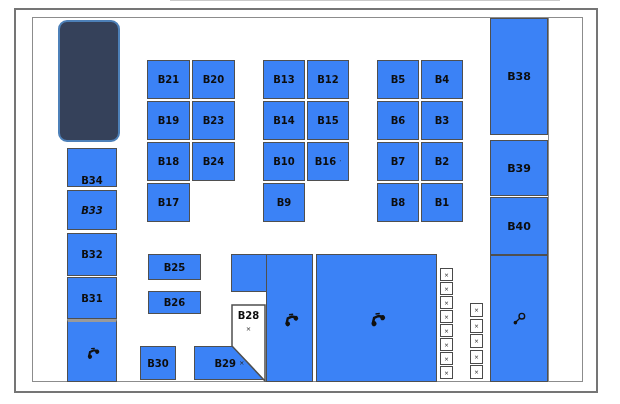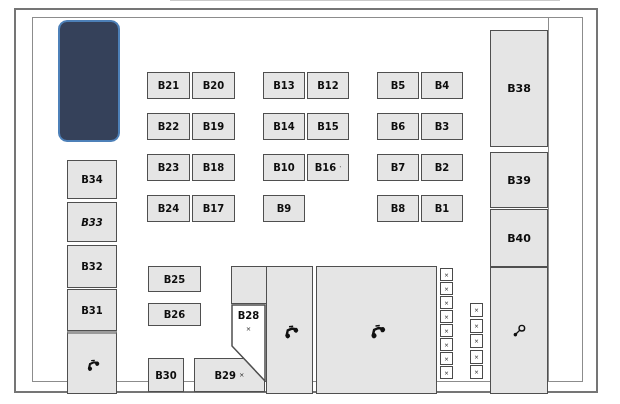--- a/index.html
+++ b/index.html
@@ -5,22 +5,22 @@
   html,body{margin:0;padding:0;background:#fff;}
   .plan{position:relative;width:620px;height:404px;background:#fff;overflow:hidden;
         font-family:"DejaVu Sans",sans-serif;}
   .abs{position:absolute;box-sizing:border-box;}
   .top-line{left:170px;top:0;width:390px;height:1px;background:#c9c9c9;}
   .outer-wall{left:14px;top:8px;width:584px;height:385px;border:2px solid #757575;background:#fff;}
   .inner-wall{left:32px;top:17px;width:551px;height:365px;border:1px solid #8c8c8c;}
   .corridor-line{left:548px;top:17px;width:1px;height:365px;background:#8c8c8c;}
   .highlight{left:58px;top:20px;width:62px;height:122px;border-radius:9px;
              background:#35415a;border:2.5px solid #4d80b8;}
-  .stall{background:#e5e5e5;border:1.5px solid #4f4f4f;display:flex;align-items:center;
-         justify-content:center;margin-top:12px;}
+  .stall{background:#3b82f6;border:1.5px solid #4f4f4f;display:flex;align-items:center;
+         justify-content:center;}
   .lbl{font-weight:bold;font-size:10px;color:#0d0d0d;letter-spacing:0;}
   .lbl-lg{font-size:11px;}
   .grid{display:grid;grid-template-columns:repeat(2,1fr);grid-template-rows:repeat(4,1fr);gap:2px;}
   .grid .stall{border-width:1.5px;}
   .mark{font-size:6.5px;color:#222;line-height:1;}
   .minicol{display:flex;flex-direction:column;}
   .minibox{width:13px;height:13px;box-sizing:border-box;border:1px solid #4a4a4a;background:#fff;
            display:flex;align-items:center;justify-content:center;margin-bottom:1px;}
   .minibox .mark{font-size:6px;}
   .icon{display:flex;align-items:center;justify-content:center;}
@@ -33,21 +33,21 @@
 
 <div class="plan">
 
   <div class="abs top-line"></div>
   <div class="abs outer-wall"></div>
   <div class="abs inner-wall"></div>
   <div class="abs corridor-line"></div>
 
   <div class="abs highlight" style="background: rgb(53, 65, 90); border-color: rgb(77, 128, 184);"></div>
 
-  <div class="abs stall" style="left:67px;top:148px;width:50px;height:39px;">
+  <div class="abs stall" style="left:67px;top:148px;width:50px;height:39px;align-items:flex-end;">
     <span class="lbl">B34</span>
   </div>
   <div class="abs stall" style="left:67px;top:190px;width:50px;height:40px;font-style:italic;">
     <span class="lbl">B33</span>
   </div>
   <div class="abs stall" style="left:67px;top:233px;width:50px;height:43px;">
     <span class="lbl">B32</span>
   </div>
   <div class="abs stall" style="left:67px;top:277px;width:50px;height:42px;">
     <span class="lbl">B31</span>
@@ -64,23 +64,20 @@
   </div>
 
   <div class="abs grid" style="left:147px;top:60px;width:88px;height:162px;">
     <div class="stall">
         <span class="lbl">B21</span>
       </div>
     <div class="stall">
         <span class="lbl">B20</span>
       </div>
     <div class="stall">
-        <span class="lbl">B22</span>
-      </div>
-    <div class="stall">
         <span class="lbl">B19</span>
       </div>
     <div class="stall">
         <span class="lbl">B23</span>
       </div>
     <div class="stall">
         <span class="lbl">B18</span>
       </div>
     <div class="stall">
         <span class="lbl">B24</span>
@@ -160,21 +157,21 @@
       </svg>
     </span>
   </div>
 
   <div class="abs stall" style="left:148px;top:254px;width:53px;height:26px;">
     <span class="lbl">B25</span>
   </div>
   <div class="abs stall" style="left:148px;top:291px;width:53px;height:23px;">
     <span class="lbl">B26</span>
   </div>
-  <div class="abs stall" style="left:148px;top:346px;width:36px;height:34px;">
+  <div class="abs stall" style="left:140px;top:346px;width:36px;height:34px;">
     <span class="lbl">B30</span>
   </div>
   <div class="abs stall" style="left:194px;top:346px;width:71px;height:34px;">
     <span class="lbl">B29</span>
     <span class="mark" style="margin-left:3px;">×</span>
   </div>
   <div class="abs stall" style="left:231px;top:254px;width:34px;height:38px;padding-left:44px;">
     <span class="lbl">B27</span>
   </div>
 

